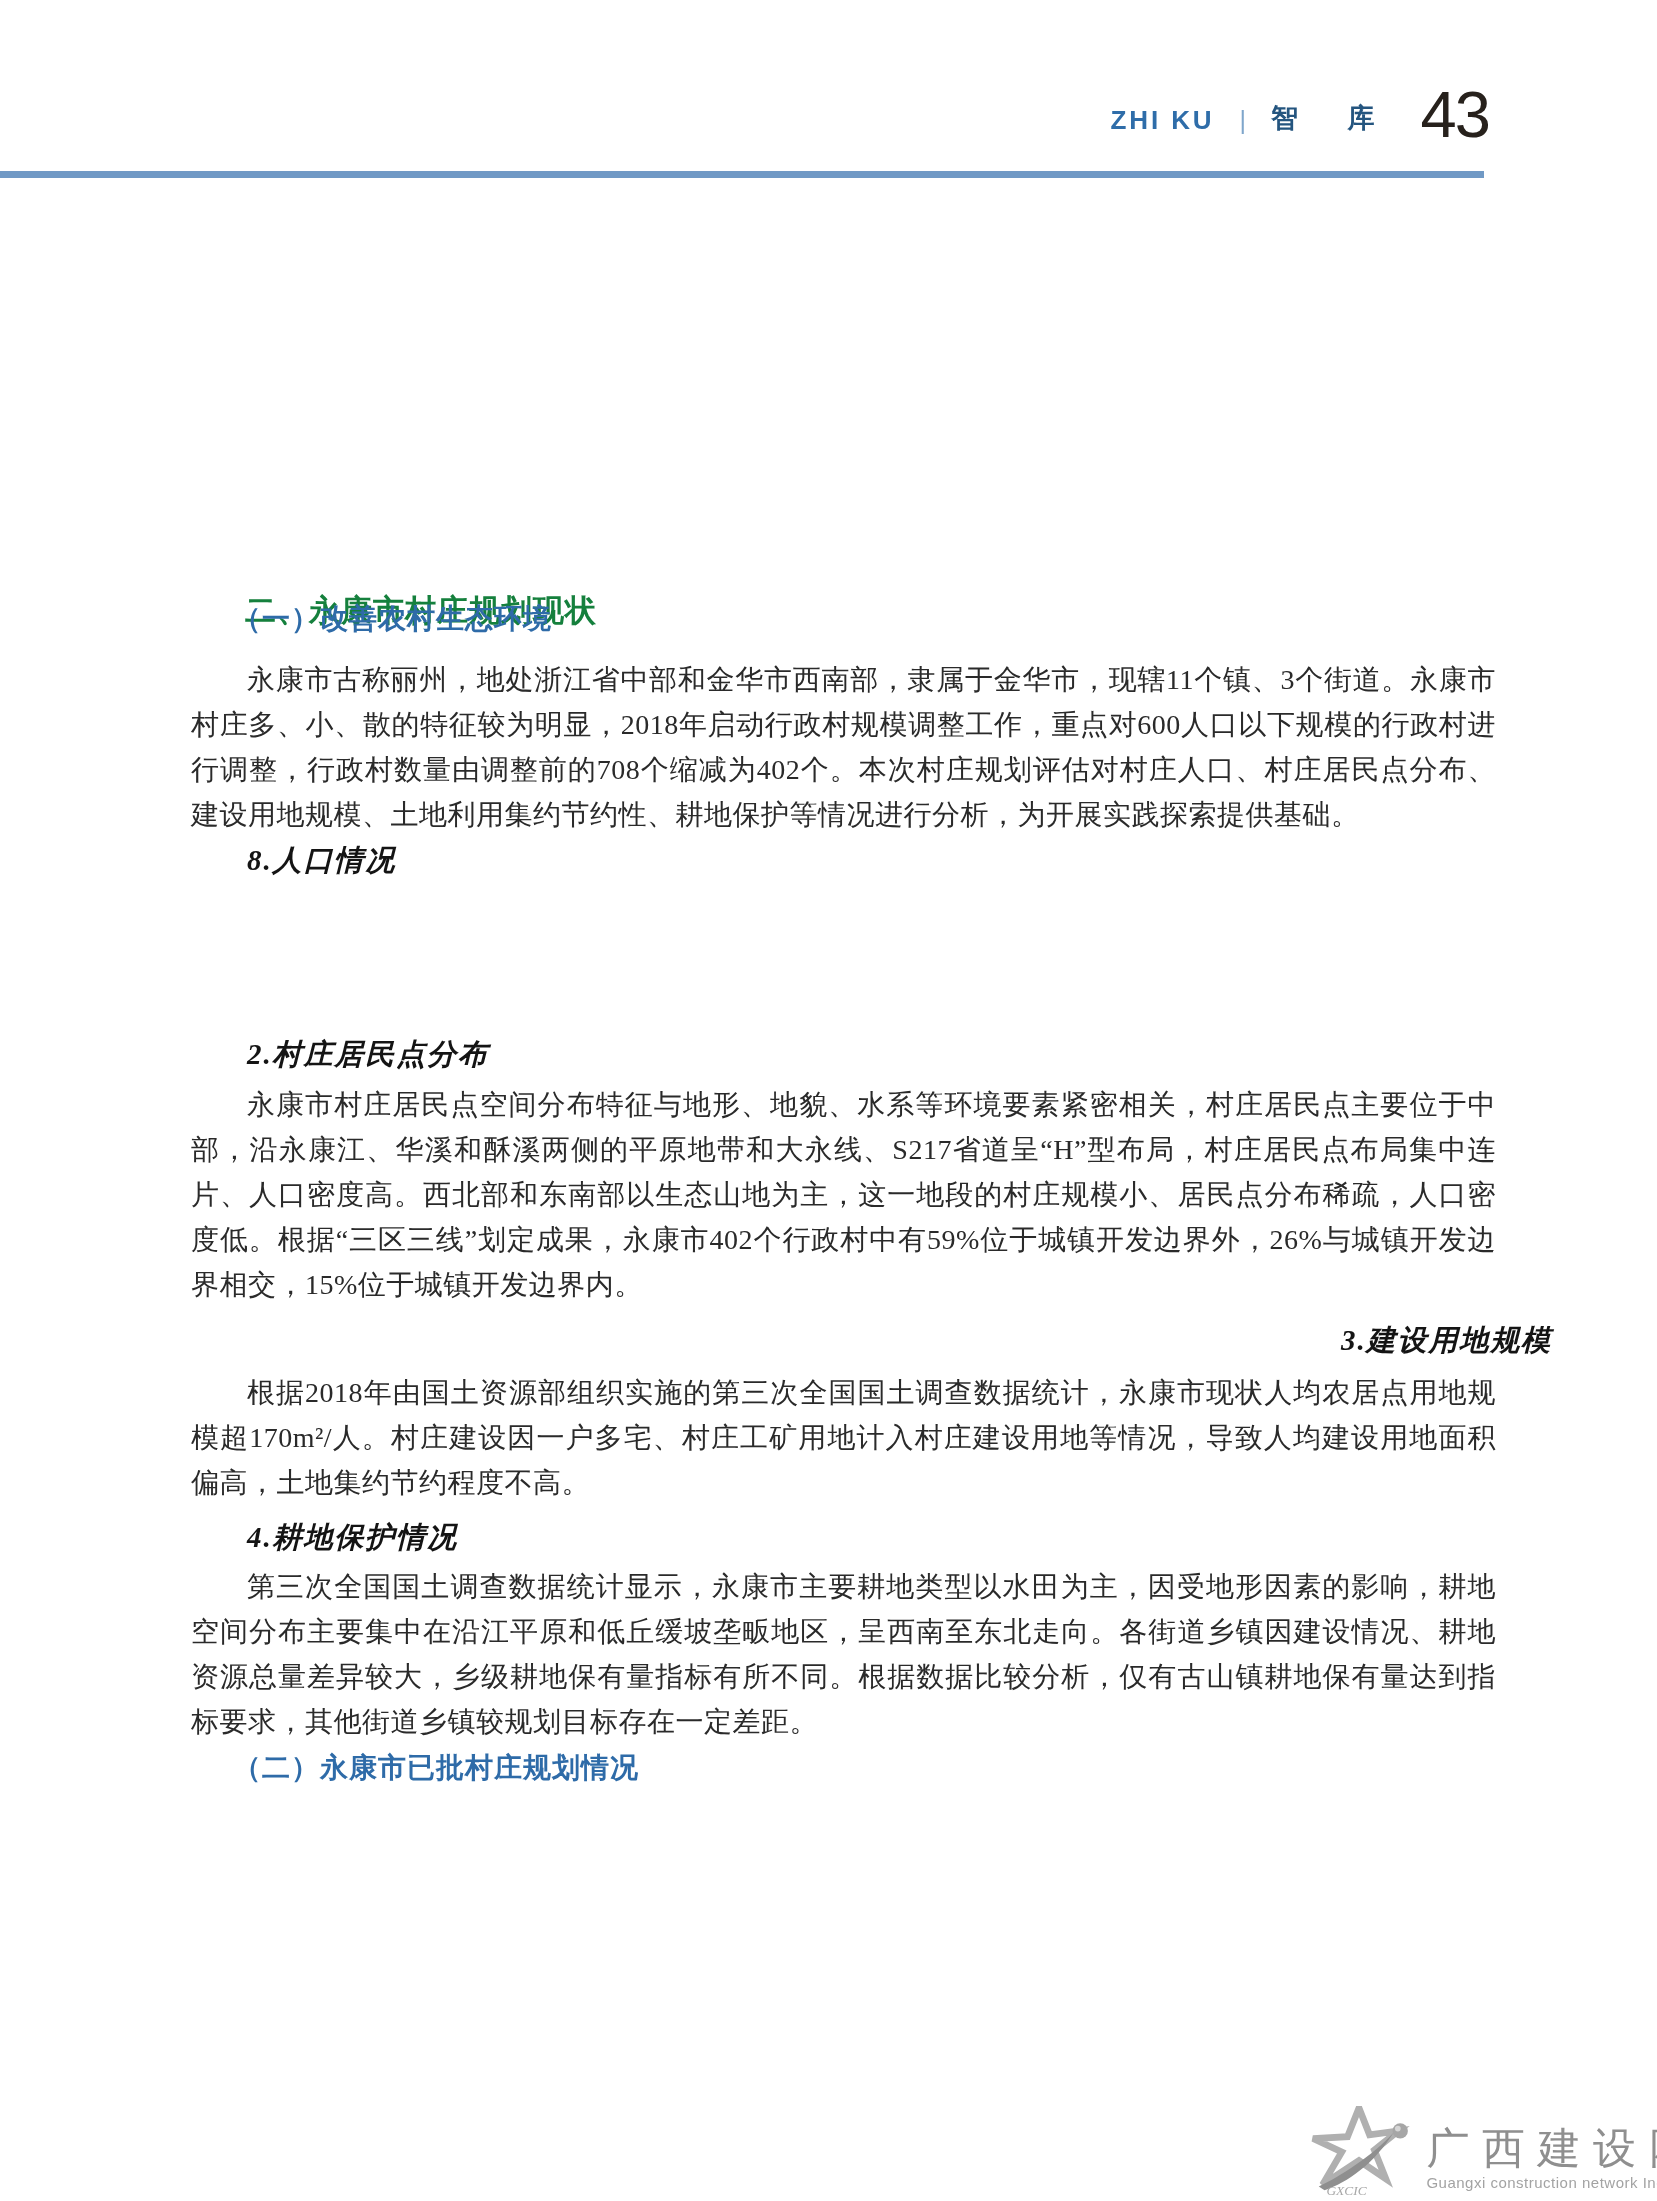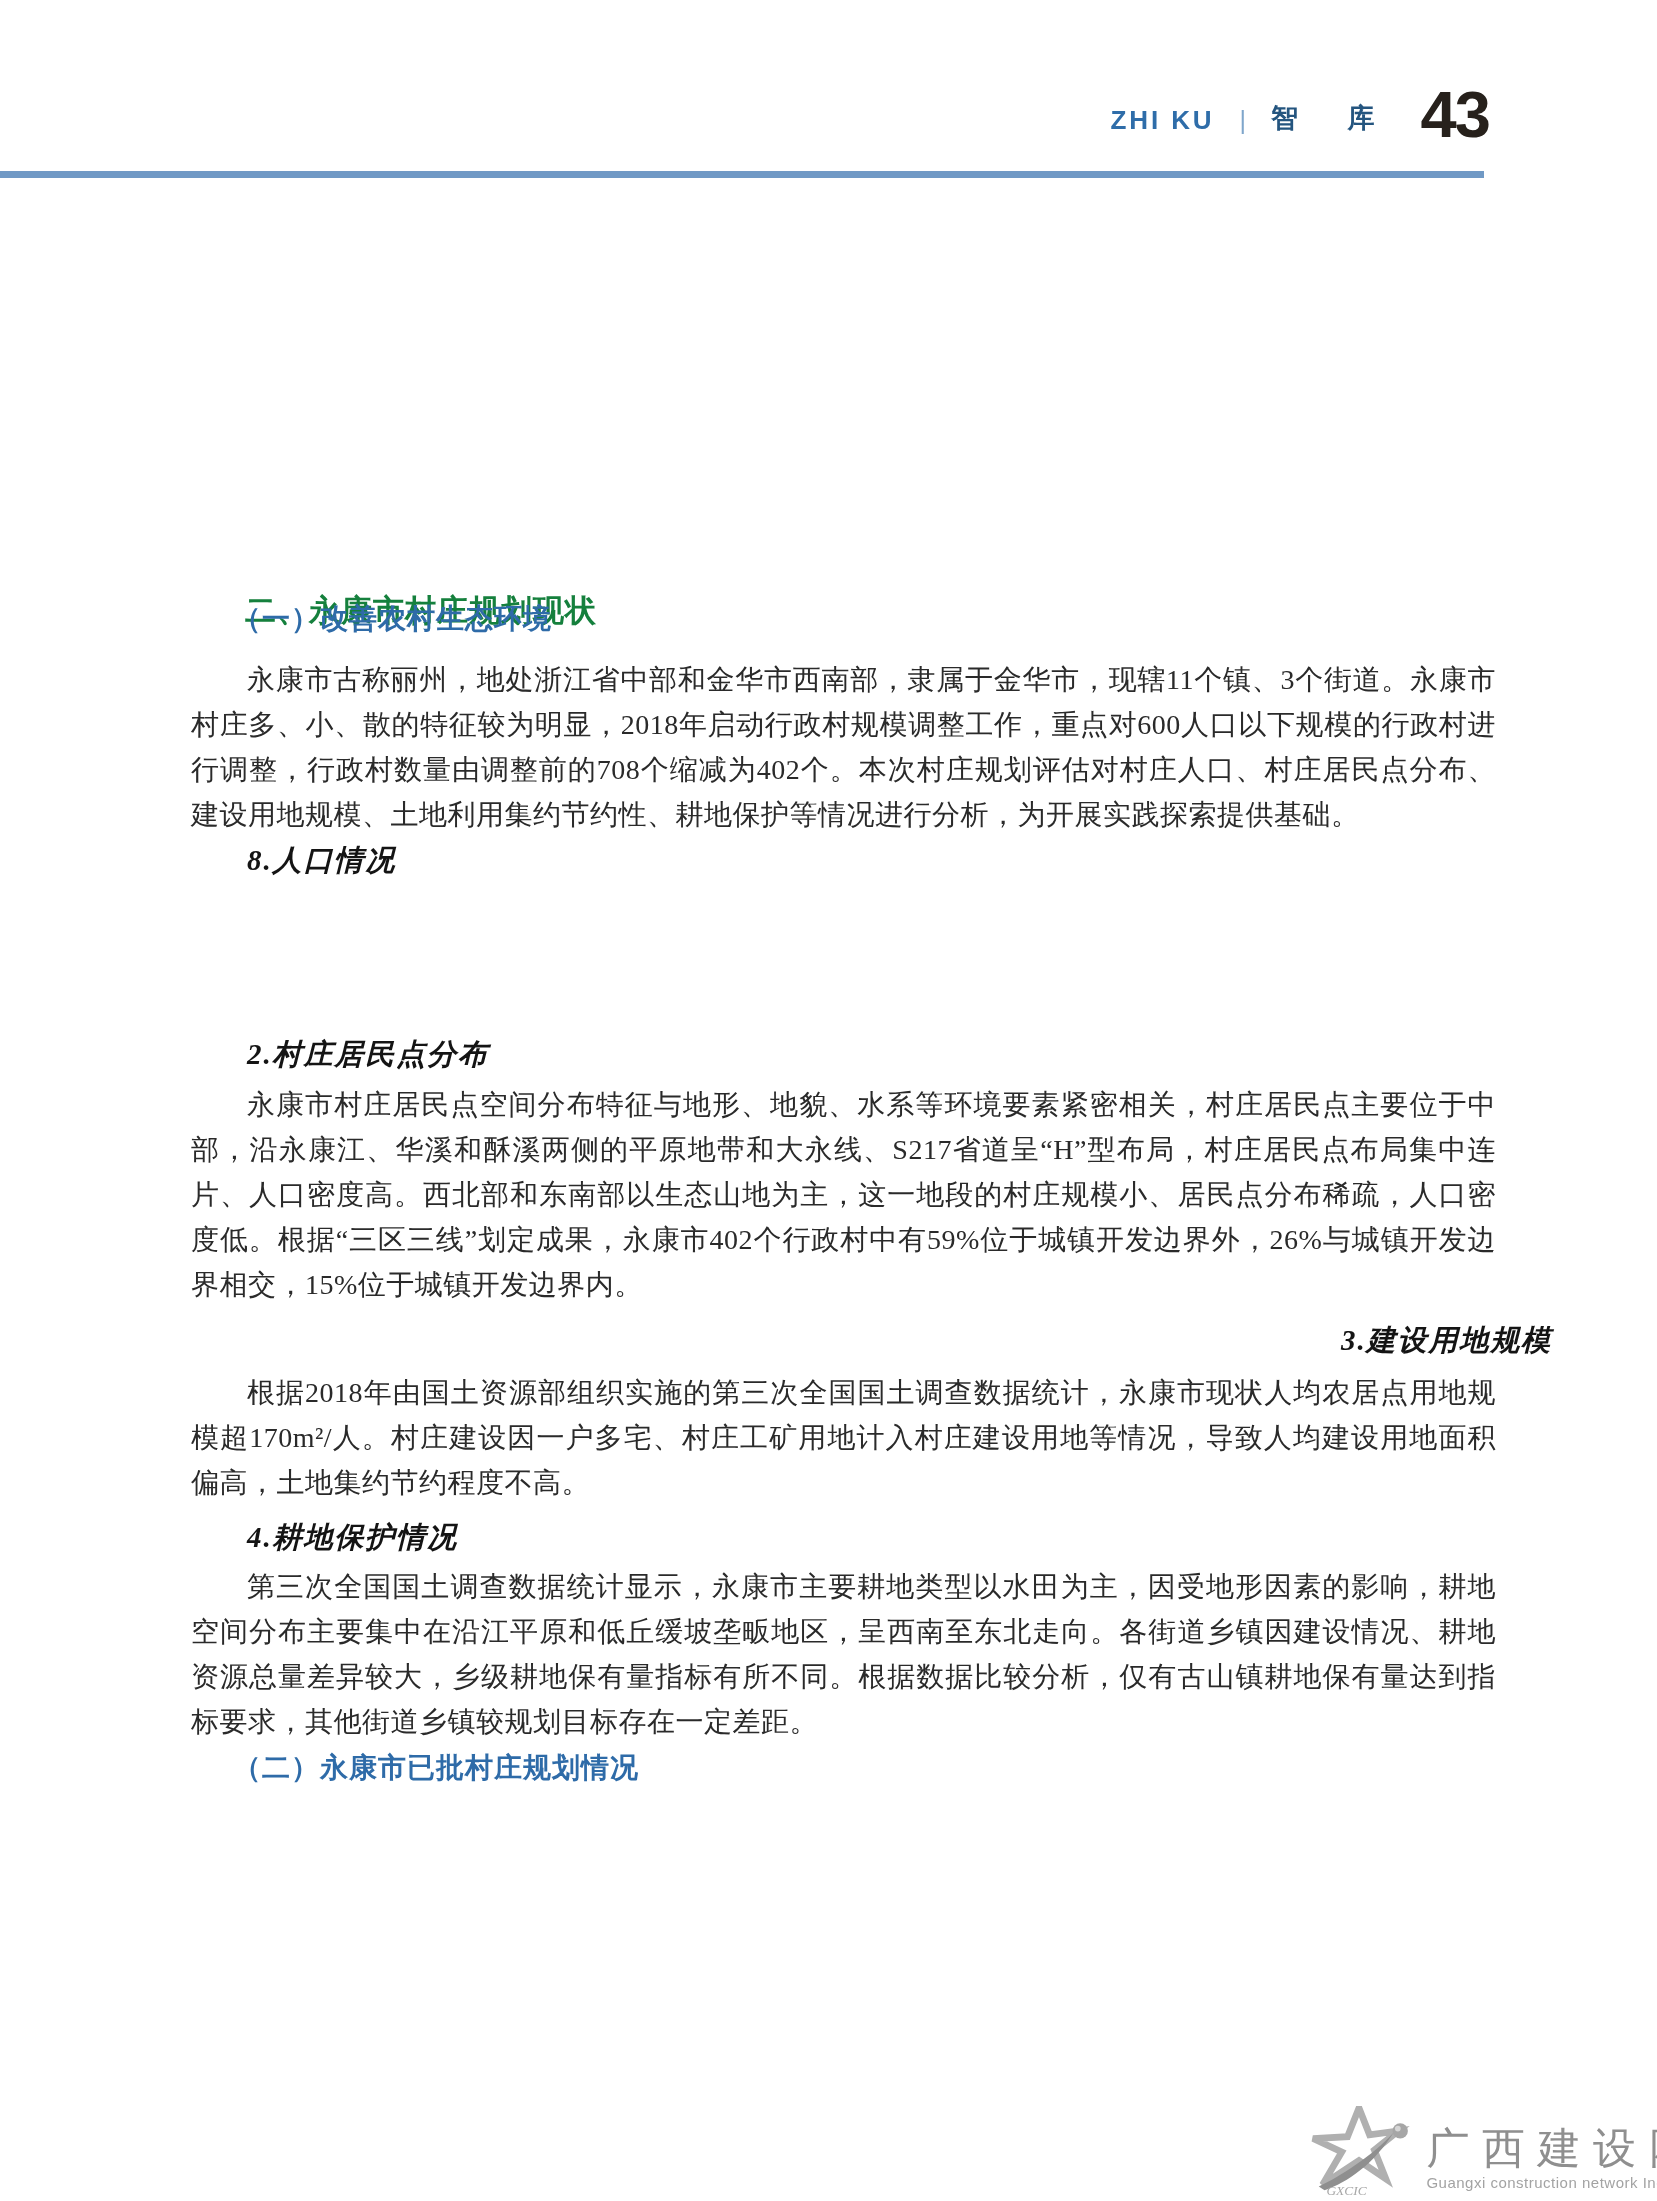--- a/index.html
+++ b/index.html
@@ -37,21 +37,21 @@
   .hdr-zh{
     font-family:"Liberation Sans","DejaVu Sans",sans-serif;
     font-weight:700;
     font-size:27px;
     letter-spacing:21px;
     color:#24557f;
     padding-bottom:5.8px;
   }
   .hdr-pagenum{
     font-family:"Liberation Sans","DejaVu Sans",sans-serif;
-    font-weight:700;
+    font-weight:400;
     font-size:65px;
     line-height:54px;
     letter-spacing:-1.9px;
     color:#27211c;
   }
   .header-rule{
     position:absolute;
     top:171px; left:0;
     width:1484px; height:6.7px;
     background:#7099c5;

